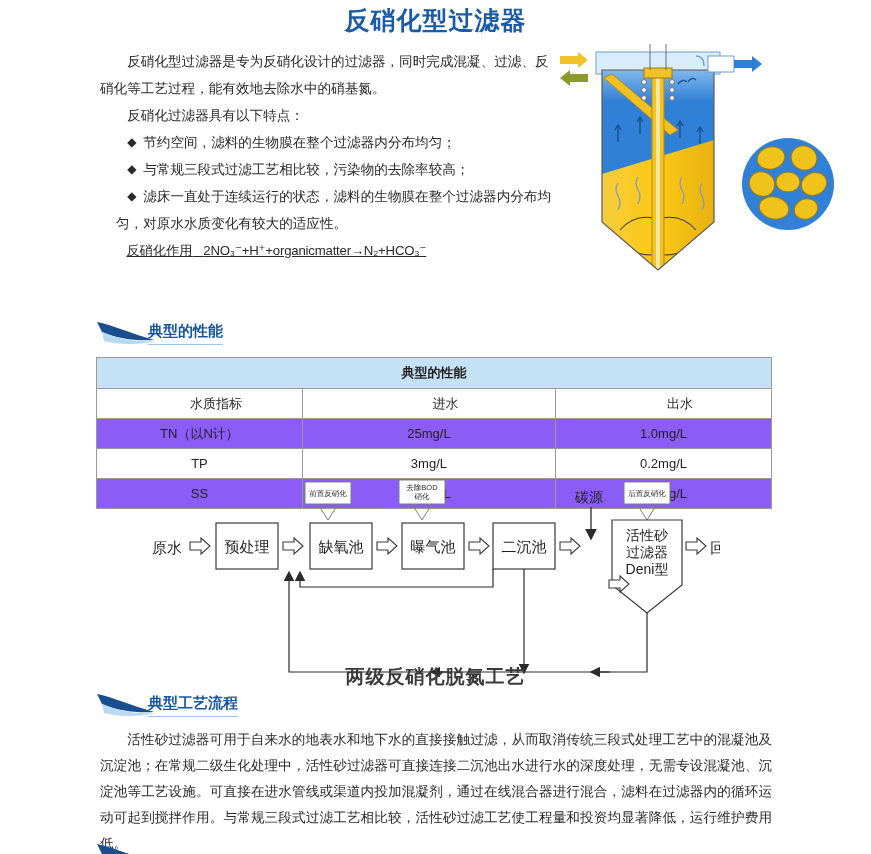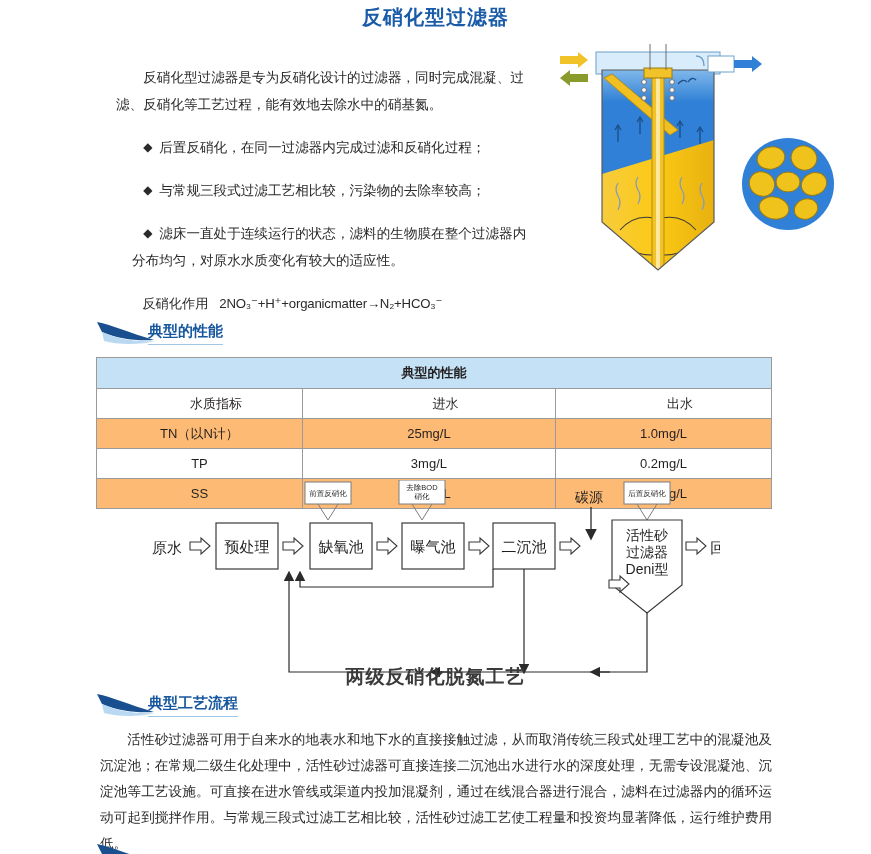--- a/index.html
+++ b/index.html
@@ -16,57 +16,58 @@
     color: #231f20;
   }
 
   
   .page-title {
     position: absolute;
     top: 4px;
     left: 0;
     width: 871px;
     text-align: center;
-    font-size: 20px;
+    font-size: 25px;
     font-weight: bold;
     color: #1a5ba8;
     letter-spacing: 1px;
   }
 
   
   .intro {
     position: absolute;
     top: 48px;
     left: 100px;
     width: 455px;
     font-size: 13.6px;
     line-height: 27px;
     color: #2a2a2a;
   }
   .intro p {
-    margin: 16px;
+    margin: 0;
     text-indent: 2em;
   }
   .bullet-line {
     margin: 0;
     text-indent: 0;
     padding-left: 16px;
     position: relative;
   }
   .bullet-line .dia {
     position: absolute;
     left: 0;
     top: 0;
     font-size: 12px;
   }
   .formula {
     margin-top: 7px;
     text-indent: 2em;
     font-size: 13.2px;
     white-space: nowrap;
+    text-decoration: underline;
   }
   .formula .eqn {
     font-family: "Liberation Sans", "DejaVu Sans", sans-serif;
     letter-spacing: -0.2px;
   }
 
   
   .illustration {
     position: absolute;
     top: 34px;
@@ -117,21 +118,21 @@
     font-weight: normal;
     color: #231f20;
   }
   .perf-table .caption-row td {
     background: #c4e1f5;
     font-weight: bold;
     font-size: 13px;
     height: 22px;
   }
   .perf-table .head-row td { background: #ffffff; padding-left: 35px; }
-  .perf-table .row-alt td   { background: #fdba74; }
+  .perf-table .row-alt td   { background: #8b5cf6; }
   .perf-table .row-plain td { background: #ffffff; }
 
   
   .flow-wrap {
     position: absolute;
     left: 150px;
     top: 480px;
     width: 570px;
     height: 210px;
   }
@@ -169,24 +170,25 @@
     overflow: hidden;
   }
 </style>
 </head>
 <body>
 
 <div class="page-title">反硝化型过滤器</div>
 
 <div class="intro">
   <p>反硝化型过滤器是专为反硝化设计的过滤器，同时完成混凝、过滤、反硝化等工艺过程，能有效地去除水中的硝基氮。</p>
+  <p>反硝化过滤器具有以下特点：</p>
 
   <p class="bullet-line">
     <span class="dia">◆</span>
-    <span>后置反硝化，在同一过滤器内完成过滤和反硝化过程；</span>
+    <span>节约空间，滤料的生物膜在整个过滤器内分布均匀；</span>
   </p>
   <p class="bullet-line">
     <span class="dia">◆</span>
     <span>与常规三段式过滤工艺相比较，污染物的去除率较高；</span>
   </p>
   <p class="bullet-line">
     <span class="dia">◆</span>
     <span>滤床一直处于连续运行的状态，滤料的生物膜在整个过滤器内分布均匀，对原水水质变化有较大的适应性。</span>
   </p>
 

